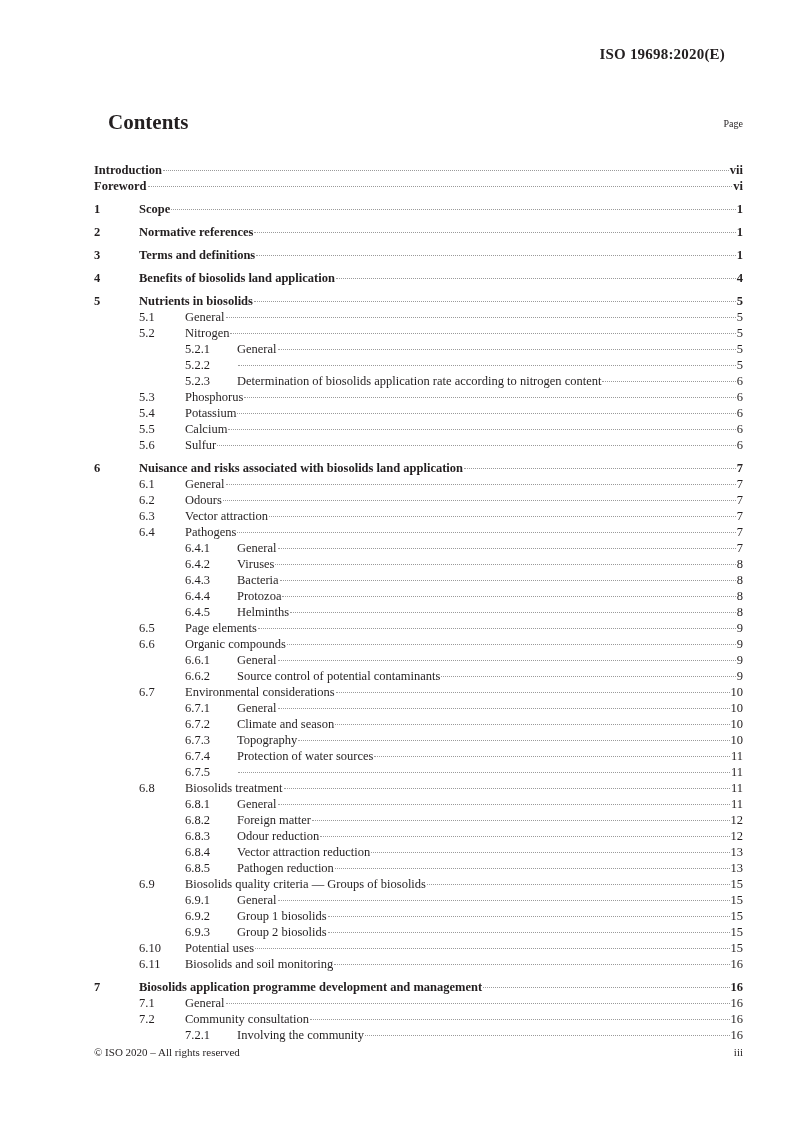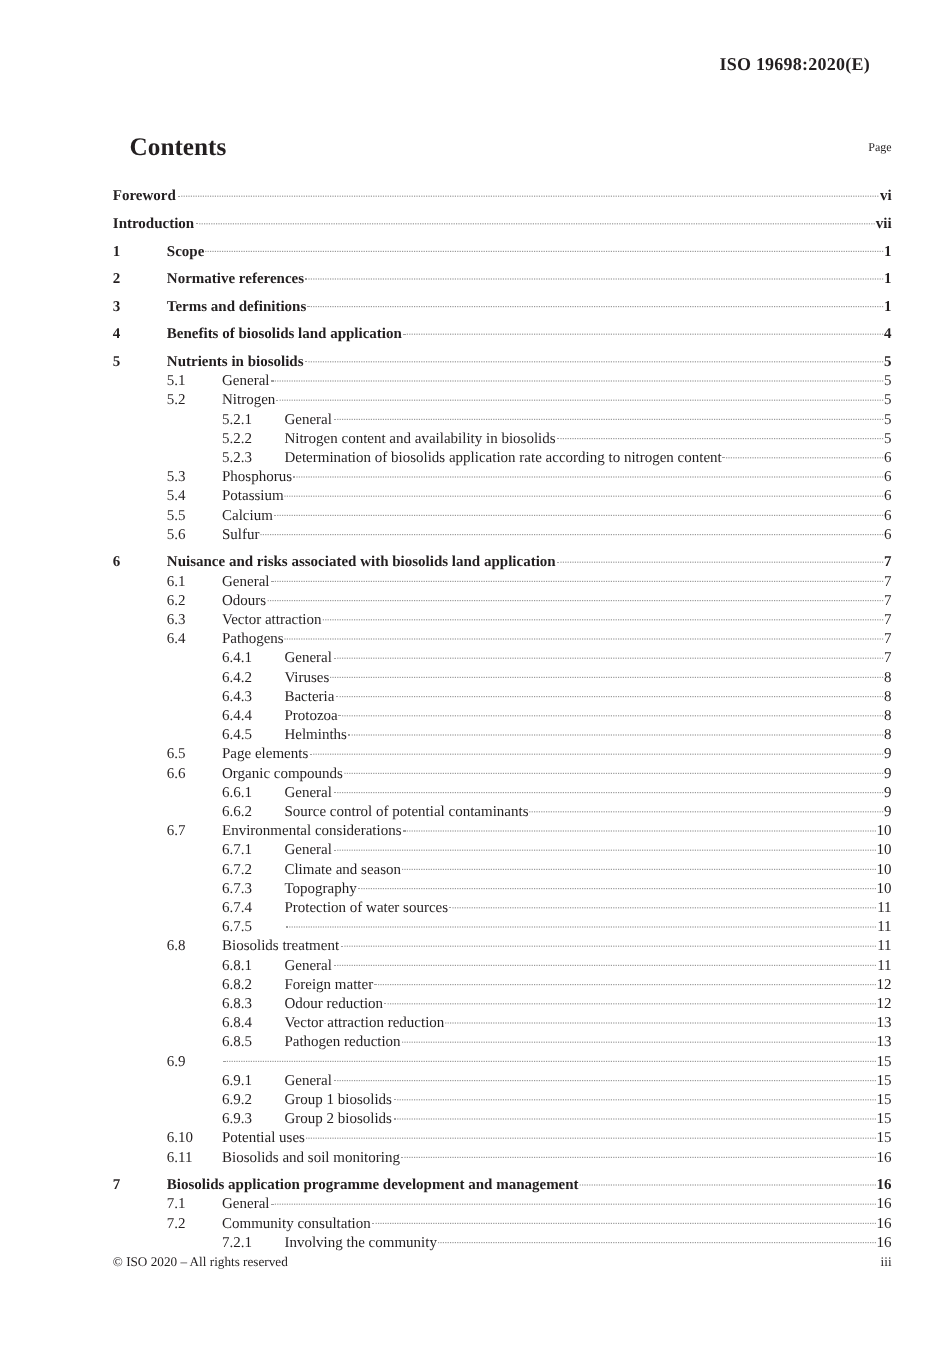--- a/index.html
+++ b/index.html
@@ -33,31 +33,31 @@
 <body>
 
 <div class="doc-id">ISO 19698:2020(E)</div>
 
 <div class="title-row">
   <div class="contents-title">Contents</div>
   <div class="page-label">Page</div>
 </div>
 
 <div class="toc" id="toc">
+    <div class="row top l1">
+      <span class="label">Introduction</span>
+      <span class="leader"></span>
+      <span class="pg">vii</span>
+    </div>
     <div class="row top l1 first">
       <span class="label">Foreword</span>
       <span class="leader"></span>
       <span class="pg">vi</span>
     </div>
     <div class="row top l1">
-      <span class="label">Introduction</span>
-      <span class="leader"></span>
-      <span class="pg">vii</span>
-    </div>
-    <div class="row top l1">
       <span class="num">1</span>
       <span class="label">Scope</span>
       <span class="leader"></span>
       <span class="pg">1</span>
     </div>
     <div class="row top l1">
       <span class="num">2</span>
       <span class="label">Normative references</span>
       <span class="leader"></span>
       <span class="pg">1</span>
@@ -93,21 +93,20 @@
       <span class="pg">5</span>
     </div>
     <div class="row l3">
       <span class="num">5.2.1</span>
       <span class="label">General</span>
       <span class="leader"></span>
       <span class="pg">5</span>
     </div>
     <div class="row l3">
       <span class="num">5.2.2</span>
-      <span class="label">Nitrogen content and availability in biosolids</span>
       <span class="leader"></span>
       <span class="pg">5</span>
     </div>
     <div class="row l3">
       <span class="num">5.2.3</span>
       <span class="label">Determination of biosolids application rate according to nitrogen content</span>
       <span class="leader"></span>
       <span class="pg">6</span>
     </div>
     <div class="row l2">
@@ -284,20 +283,21 @@
       <span class="pg">13</span>
     </div>
     <div class="row l3">
       <span class="num">6.8.5</span>
       <span class="label">Pathogen reduction</span>
       <span class="leader"></span>
       <span class="pg">13</span>
     </div>
     <div class="row l2">
       <span class="num">6.9</span>
+      <span class="label">Biosolids quality criteria — Groups of biosolids</span>
       <span class="leader"></span>
       <span class="pg">15</span>
     </div>
     <div class="row l3">
       <span class="num">6.9.1</span>
       <span class="label">General</span>
       <span class="leader"></span>
       <span class="pg">15</span>
     </div>
     <div class="row l3">

